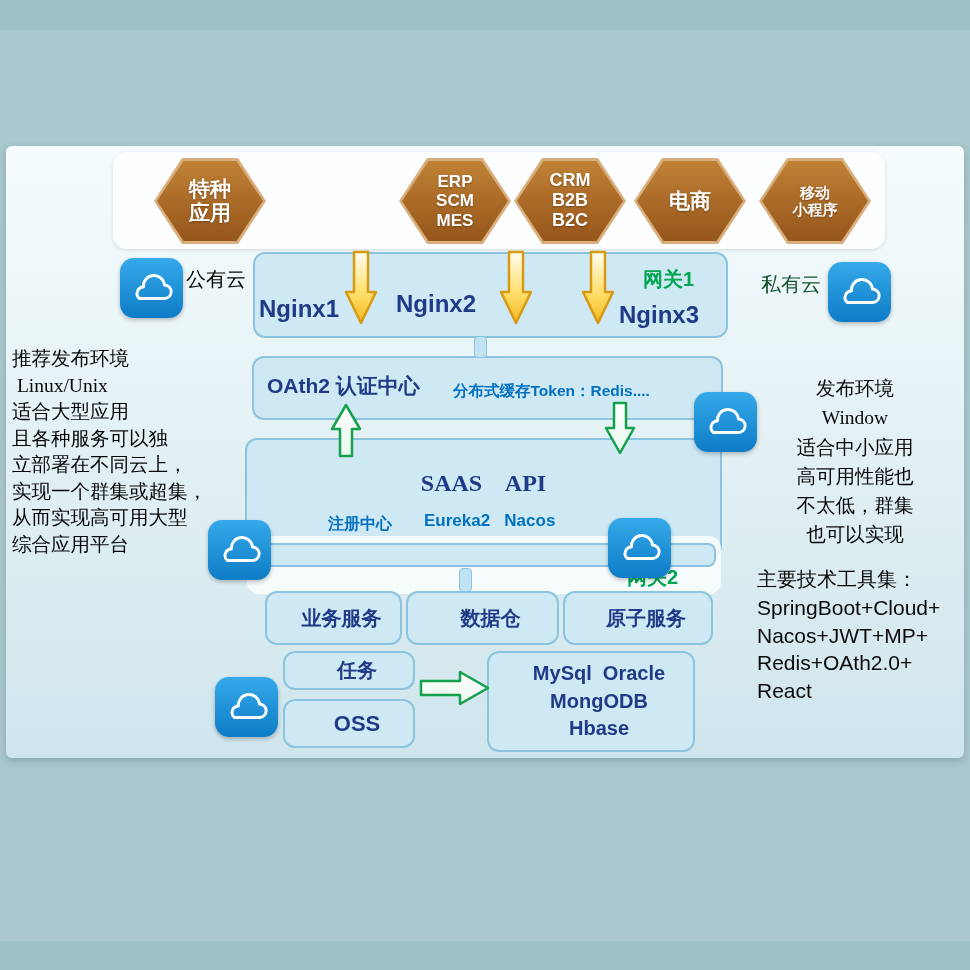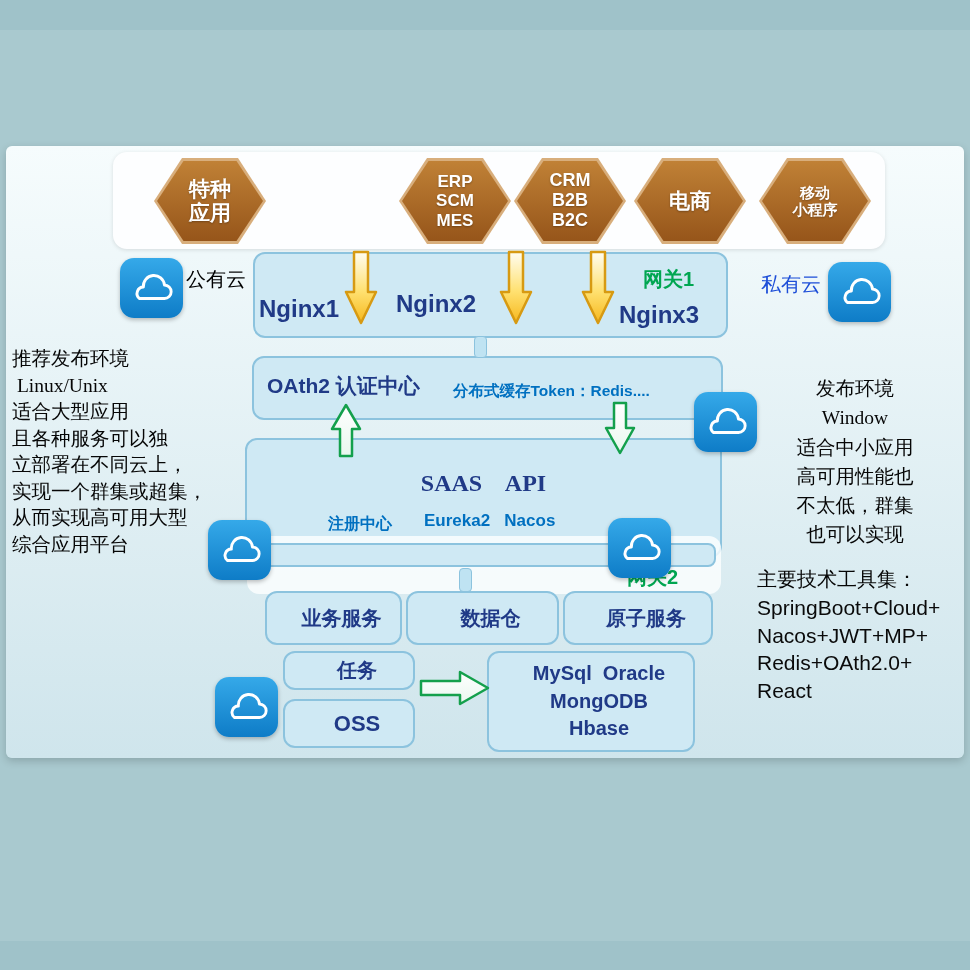--- a/index.html
+++ b/index.html
@@ -58,21 +58,21 @@
   #nginx2 { left:396px; top:290px; font-size:24px; }
   #nginx3 { left:619px; top:301px; font-size:24px; }
   #gw1 { left:643px; top:266px; font-size:20px; }
   #oauth-title { left:267px; top:372px; font-size:21px; }
   #cache-note { left:453px; top:381px; font-size:15.5px; }
   #saas-title { left:245px; top:470px; width:477px; text-align:center; font-size:24px;font-family:Liberation Serif, serif; }
   #reg-label { left:328px; top:514px; font-size:16px; }
   #reg-items { left:424px; top:511px; font-size:17px; }
   #gw2 { left:627px; top:564px; font-size:20px; }
   #pub-label { left:186px; top:266px; font-size:20px; color:#000; }
-  #priv-label { left:761px; top:271px; font-size:20px; color:#1d4ed8; }
+  #priv-label { left:761px; top:271px; font-size:20px; color:#14532d; }
 
   .cloud { position:absolute; width:63px; height:60px; border-radius:14px;
            background:linear-gradient(180deg,var(--cloud-top,#35a9e9),var(--cloud-bottom,#0e7cc7));
            box-shadow:0 2px 4px rgba(0,0,0,.25);
            display:flex; align-items:center; justify-content:center; }
   .cloud svg { width:46px; height:34px; }
   #c1{left:120px;top:258px}#c2{left:828px;top:262px}#c3{left:694px;top:392px}
   #c4{left:208px;top:520px}#c5{left:608px;top:518px}#c6{left:215px;top:677px}
 
   .arrow { position:absolute; }

